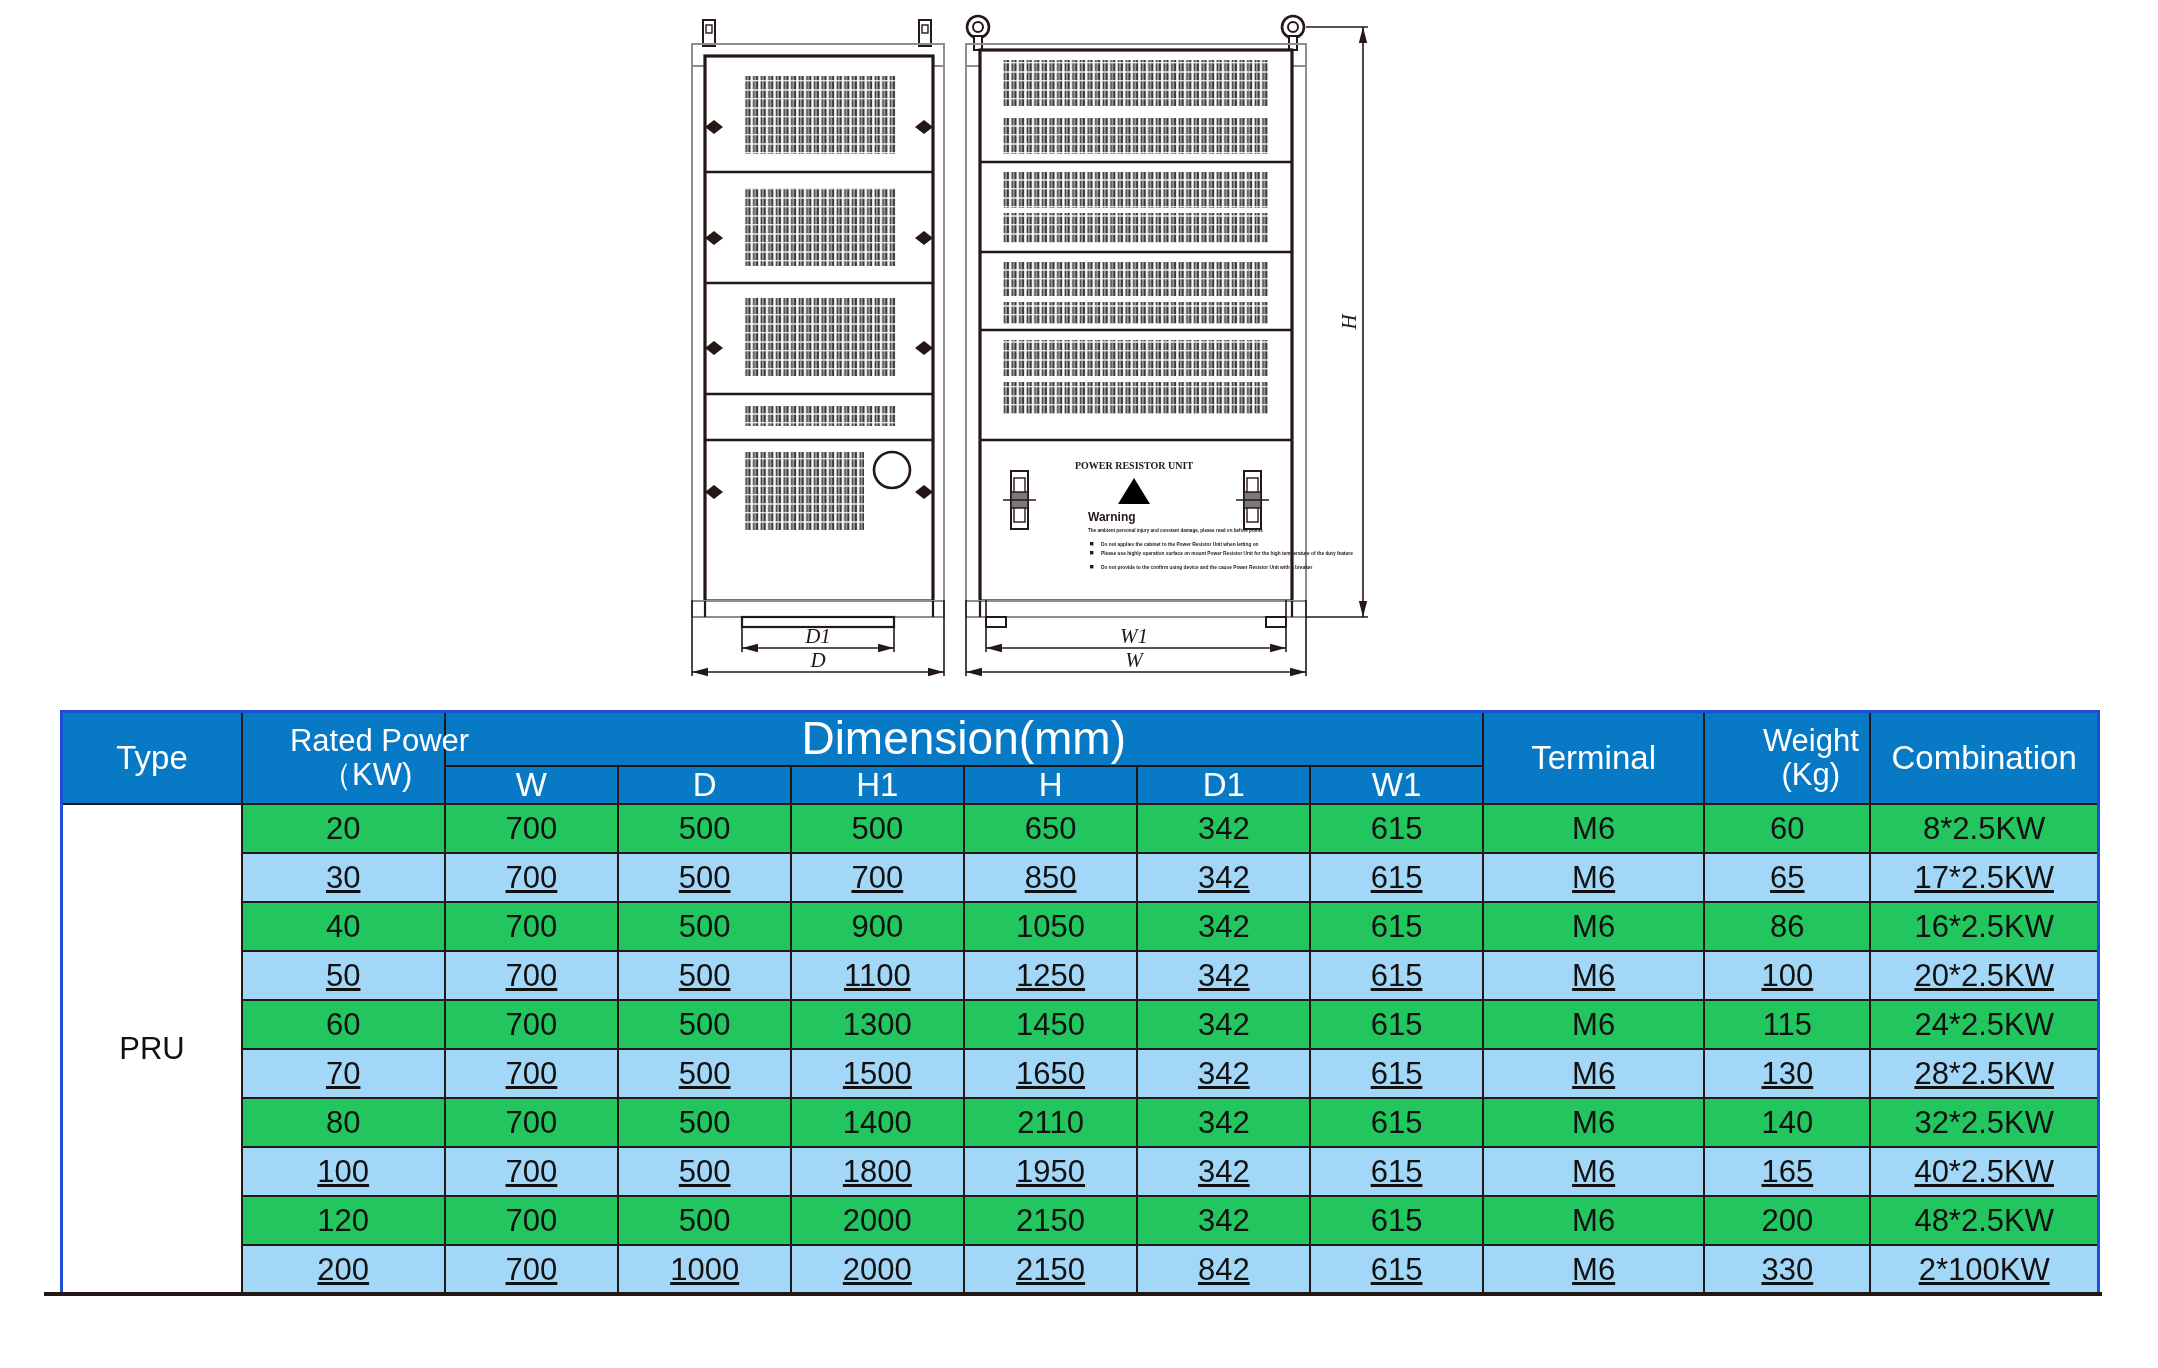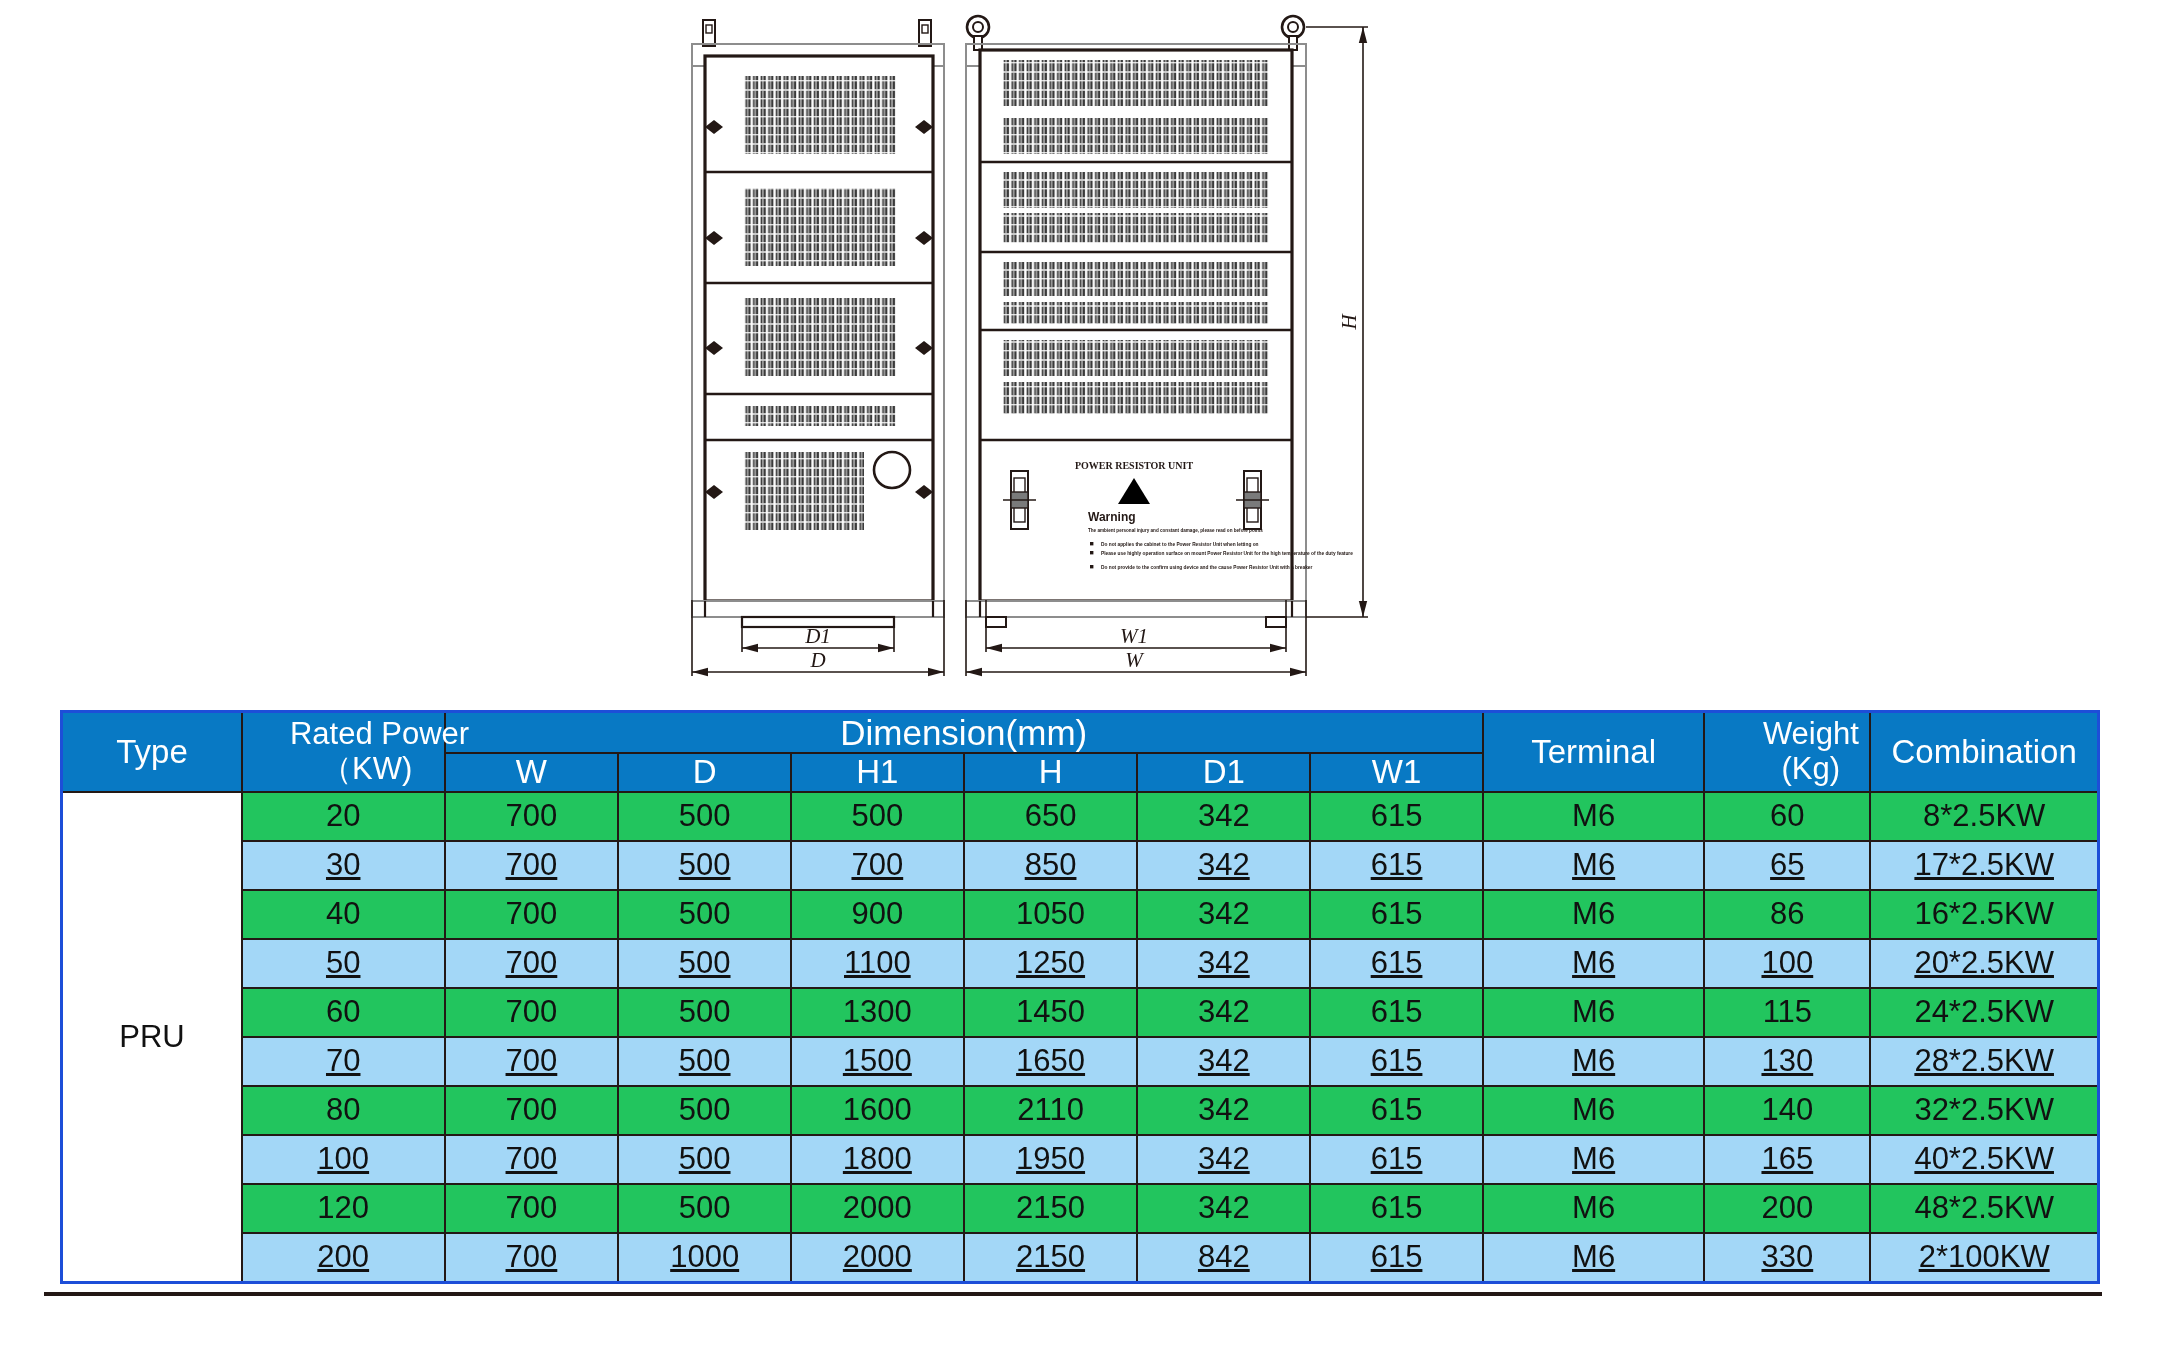--- a/index.html
+++ b/index.html
@@ -29,21 +29,21 @@
     padding:0;
     line-height:1.12;
     white-space:nowrap;
   }
   table.spec thead th{
     background:#0879C4;
     color:#ffffff;
     font-weight:400;
     font-size:33px;
   }
-  table.spec thead th.dim-top{font-size:35px;}
+  table.spec thead th.dim-top{font-size:46px;}
   table.spec tbody td{height:47px;font-size:31px;font-weight:400;}
   tr.alt td{background:#A3D7F7;text-decoration:underline;}
   tr.plain td{background:#22c55e;}
   td.type-cell{background:#ffffff !important;font-size:33px;}
 
   .hdr2{font-size:31px;}
   .sub{display:block;font-size:31px;padding-left:47px;}
 
   
   table.spec{border:3px solid #1d4ed8;}
@@ -344,21 +344,21 @@
           <td>342</td>
           <td>615</td>
           <td>M6</td>
           <td>130</td>
           <td>28*2.5KW</td>
         </tr>
         <tr class="plain">
           <td>80</td>
           <td>700</td>
           <td>500</td>
-          <td>1600</td>
+          <td>1400</td>
           <td>2110</td>
           <td>342</td>
           <td>615</td>
           <td>M6</td>
           <td>140</td>
           <td>32*2.5KW</td>
         </tr>
         <tr class="alt">
           <td>100</td>
           <td>700</td>

